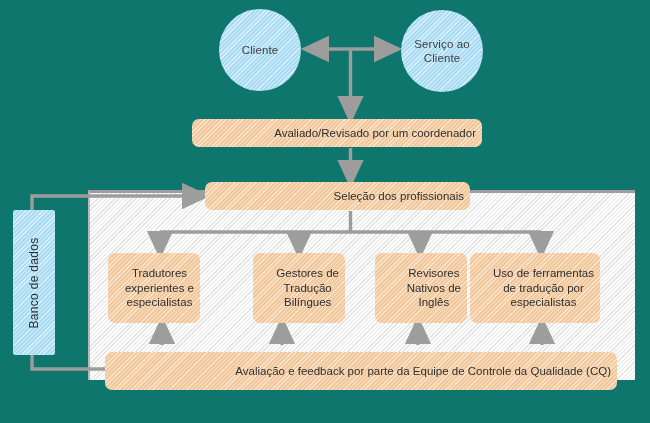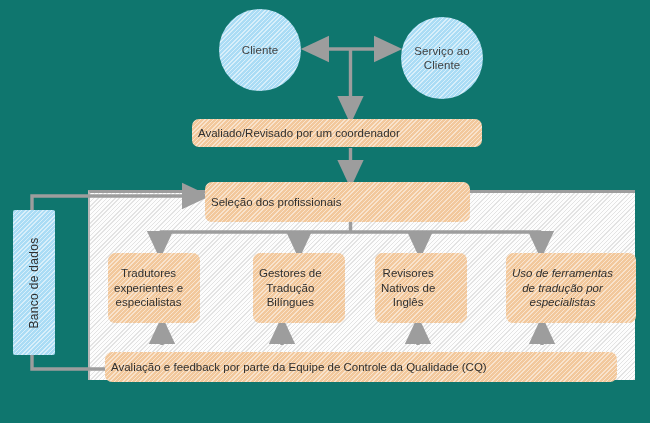--- a/index.html
+++ b/index.html
@@ -62,49 +62,49 @@
     display: flex;
     align-items: center;
     justify-content: center;
     text-align: center;
     color: #3f3f3f;
     font-size: 11.5px;
     line-height: 14px;
     letter-spacing: 0.1px;
   }
   #circle-cliente { left: 219px; top: 9px; }
-  #circle-servico { left: 401px; top: 17px; }
+  #circle-servico { left: 401px; top: 10px; }
 
   
   .box {
     position: absolute;
     border-radius: 7px;
     display: flex;
     align-items: center;
-    justify-content: flex-start;
+    justify-content: flex-end;
     text-align: center;
     color: #2f2f2f;
     font-size: 11.5px;
     line-height: 14.5px;
     box-sizing: border-box;
     padding: 2px 6px;
   }
   #box-coordenador { left: 192px; top: 119px; width: 290px; height: 28px; }
-  #box-selecao     { left: 205px; top: 182px; width: 265px; height: 40px; }
-  #box-bottom      { left: 105px; top: 352px; width: 512px; height: 30px; }
+  #box-selecao     { left: 205px; top: 182px; width: 265px; height: 28px; }
+  #box-bottom      { left: 105px; top: 352px; width: 512px; height: 38px; }
 
   .box-small {
     top: 253px;
     height: 70px;
     width: 92px;
   }
   #box-tradutores { left: 108px; }
   #box-gestores   { left: 253px; }
   #box-revisores  { left: 375px; }
-  #box-ferramentas{ left: 506px; width: 130px; font-style: italic; }
+  #box-ferramentas{ left: 470px; width: 130px; }
 
   
   #box-banco {
     position: absolute;
     left: 13px;
     top: 210px;
     width: 42px;
     height: 145px;
     border-radius: 2px;
     display: flex;

